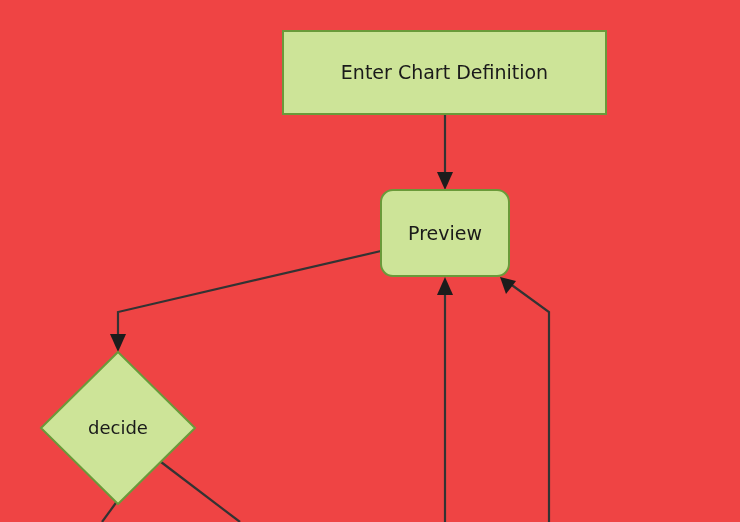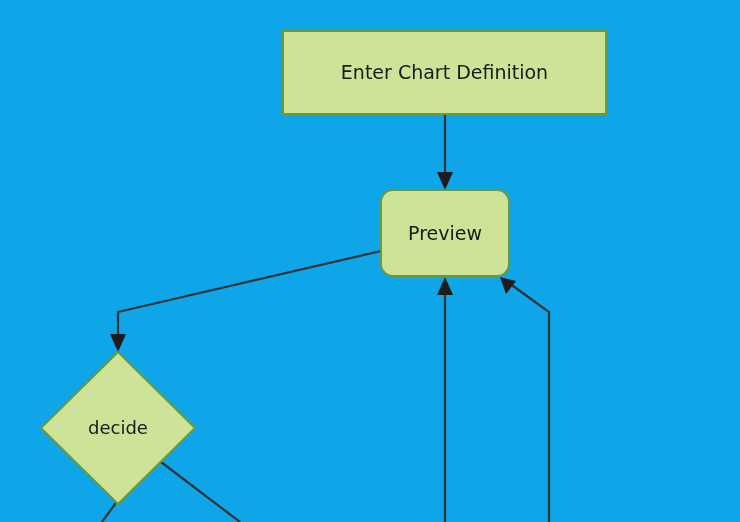--- a/index.html
+++ b/index.html
@@ -8,21 +8,21 @@
     padding: 0;
     background: #ffffff;
   }
   body {
     font-family: "DejaVu Sans", sans-serif;
   }
   #canvas-wrap {
     position: relative;
     width: 740px;
     height: 522px;
-    background: #0ea5e9;
+    background: #ef4444;
     overflow: hidden;
   }
   #flow-svg {
     position: absolute;
     left: 0;
     top: 0;
     width: 740px;
     height: 522px;
     display: block;
   }

